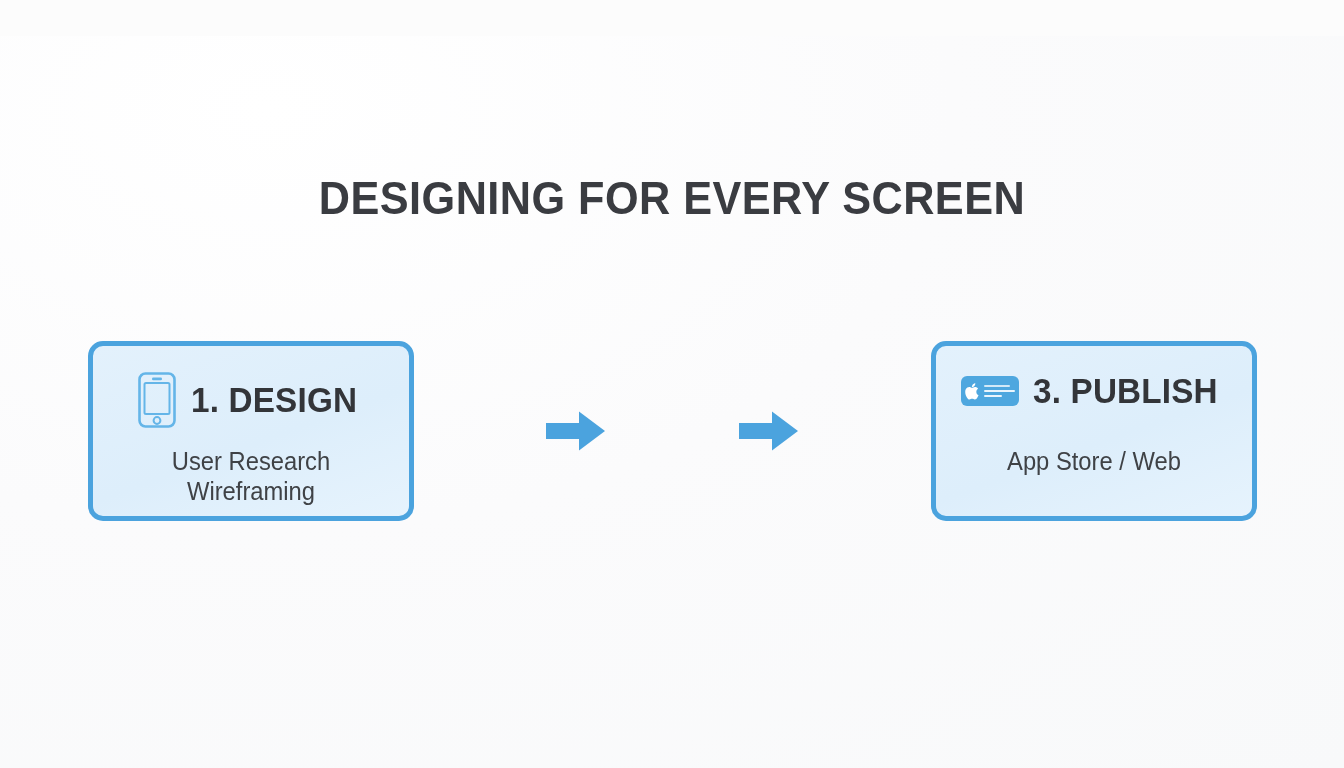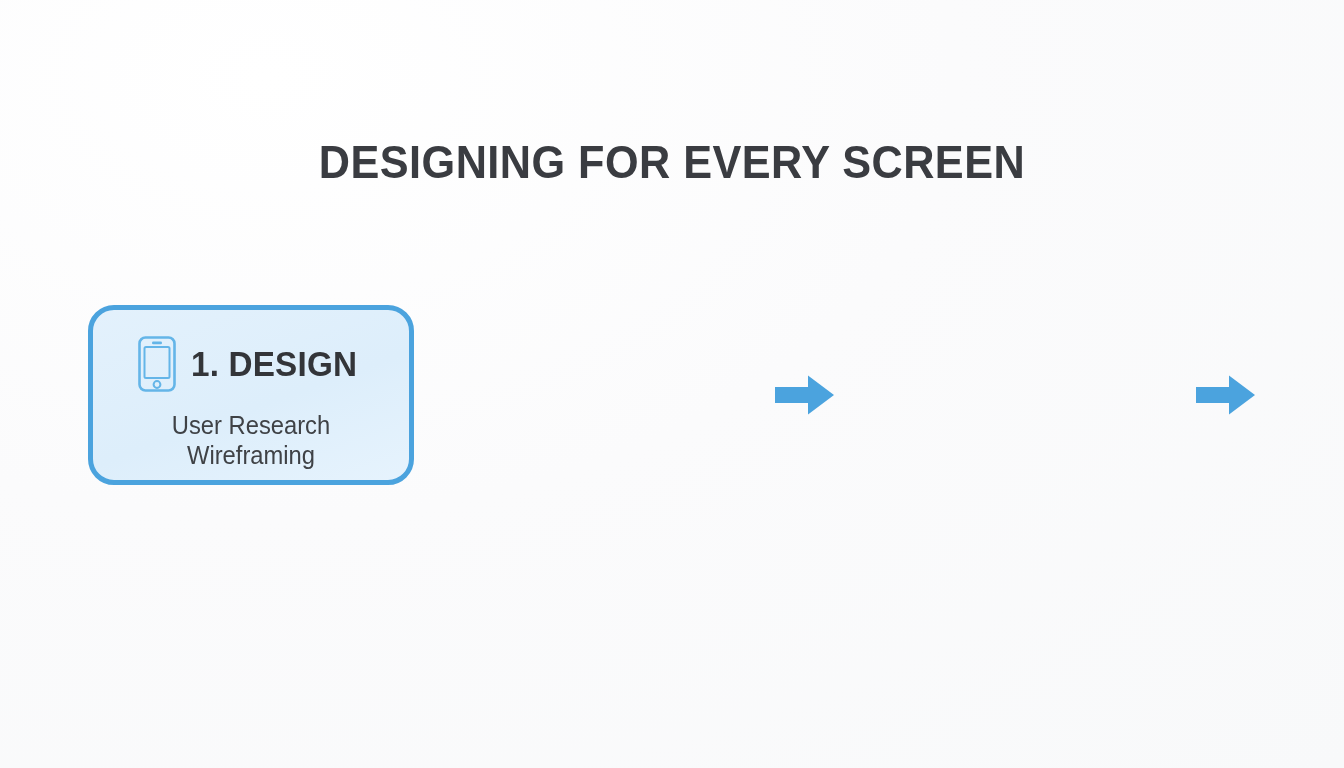--- a/index.html
+++ b/index.html
@@ -13,20 +13,21 @@
     background: #fcfcfc;
     font-family: "Liberation Sans", sans-serif;
     position: relative;
   }
 
   #slide {
     position: absolute;
     inset: 0;
     background:
       radial-gradient(ellipse at 20% 10%, #ffffff 0%, #fbfbfc 45%, #f8f9fa 100%);
+    margin-top: 36px;
   }
 
   
   #title {
     position: absolute;
     left: 0;
     right: 0;
     top: 134px;
     text-align: center;
     font-family: "Liberation Sans Narrow", "Liberation Sans", sans-serif;
@@ -48,21 +49,21 @@
     display: flex;
     align-items: center;
     justify-content: space-between;
   }
 
   .card {
     width: 326px;
     height: 180px;
     box-sizing: border-box;
     border: 5px solid #4ba3de;
-    border-radius: 26px;
+    border-radius: 15px;
     background: linear-gradient(160deg, #e3f1fc 0%, #ddeefb 55%, #e6f3fd 100%);
     position: relative;
     flex: 0 0 auto;
   }
 
   .card-head {
     position: absolute;
     top: 25px;
     left: 0;
     right: 0;
@@ -176,15 +177,42 @@
       </svg>
     </div>
 
 
     <div class="arrow">
       <svg width="60" height="42" viewBox="0 0 60 42">
         <path d="M0 13 L33 13 L33 1.5 L59 21 L33 40.5 L33 29 L0 29 Z" fill="#4ba3de"></path>
       </svg>
     </div>
 
+    <div class="card">
+      <div class="card-head">
+        <span class="card-icon">
+          <span class="store-badge">
+            <svg width="16" height="19" viewBox="0 0 16 19">
+              <path d="M11.3 10.0c0-2.2 1.7-3.2 1.8-3.3-1.0-1.4-2.5-1.6-3.0-1.7
+                       -1.3-0.1-2.5 0.8-3.1 0.8-0.6 0-1.6-0.8-2.7-0.8
+                       -1.4 0-2.7 0.8-3.4 2.1-1.4 2.5-0.4 6.3 1.0 8.3
+                       0.7 1.0 1.5 2.1 2.6 2.1 1.0 0 1.4-0.7 2.7-0.7
+                       1.2 0 1.6 0.7 2.7 0.6 1.1 0 1.8-1.0 2.5-2.0
+                       0.8-1.2 1.1-2.3 1.1-2.3-0.1 0-2.2-0.8-2.2-3.1z" fill="#ffffff"></path>
+              <path d="M9.4 3.9c0.6-0.7 1.0-1.7 0.9-2.7-0.8 0-1.9 0.6-2.5 1.3
+                       -0.5 0.6-1.0 1.6-0.9 2.6 0.9 0.1 1.9-0.5 2.5-1.2z" fill="#ffffff"></path>
+            </svg>
+            <span class="lines">
+              <i class="tiny"></i>
+              <i></i>
+              <i class="short"></i>
+            </span>
+          </span>
+        </span>
+        <span class="card-title">3. PUBLISH</span>
+      </div>
+      <div class="card-body">
+        <div>App Store / Web</div>
+      </div>
+    </div>
 
   </div>
 </div>
 
 </body></html>

